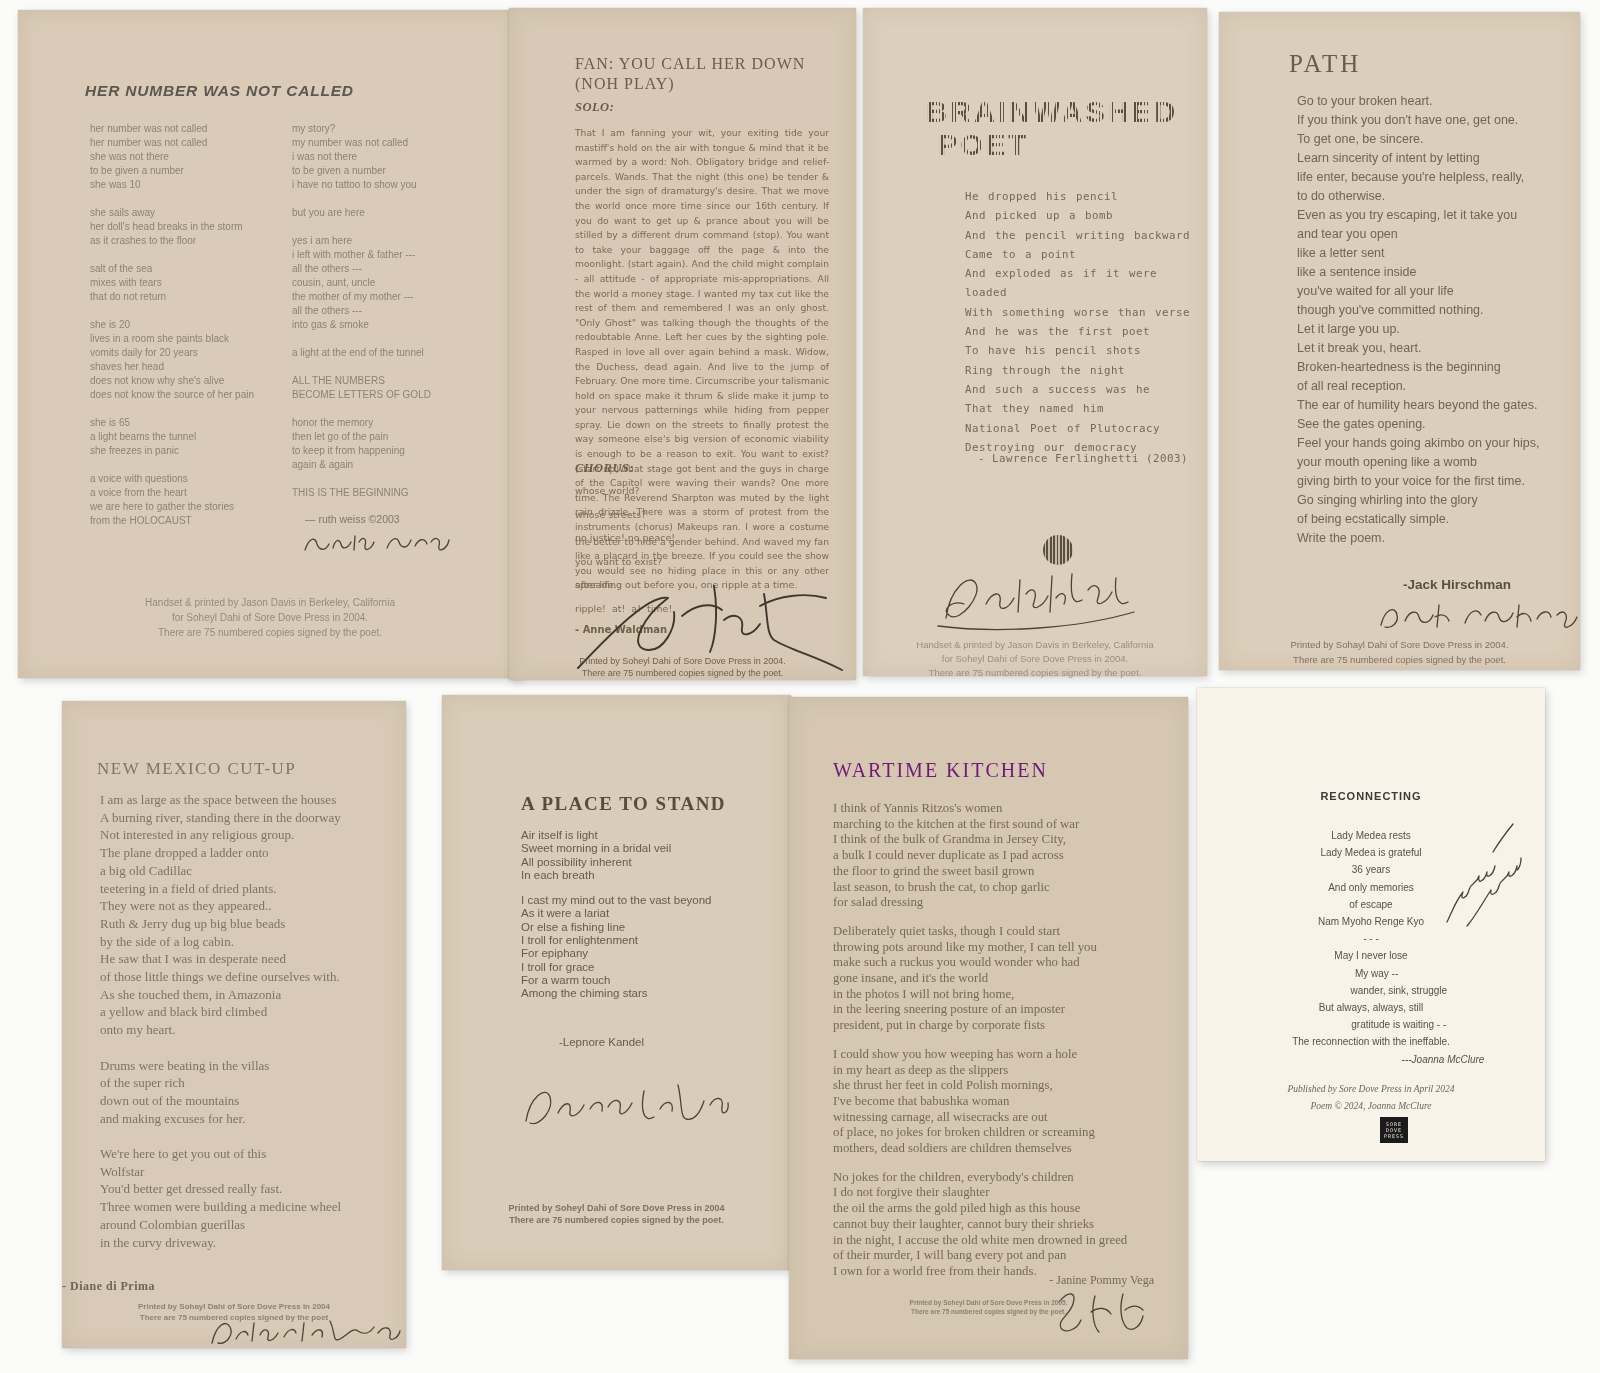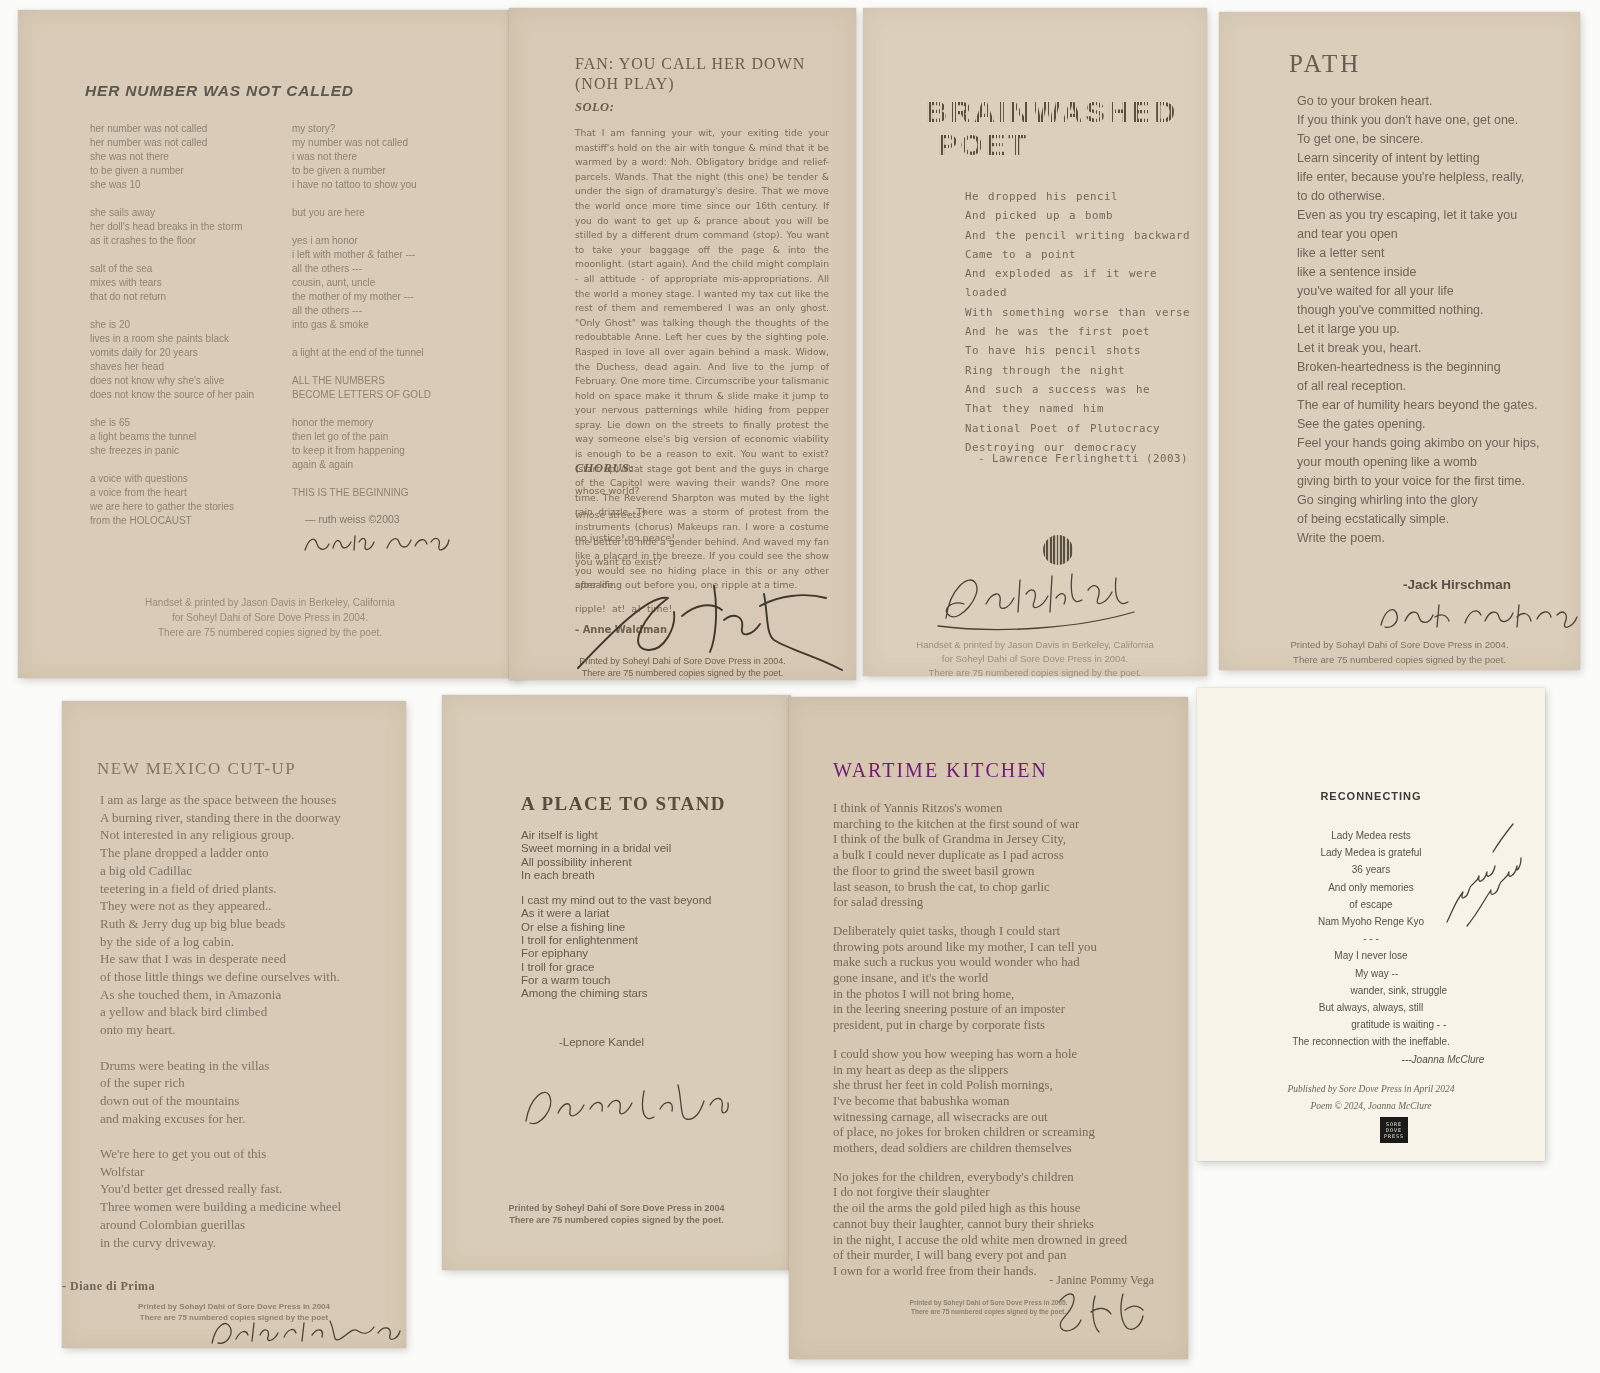--- a/index.html
+++ b/index.html
@@ -172,21 +172,21 @@
       </div>
     <div class="col col2">
         <div class="pl">my story?</div>
         <div class="pl">my number was not called</div>
         <div class="pl">i was not there</div>
         <div class="pl">to be given a number</div>
         <div class="pl">i have no tattoo to show you</div>
         <div class="gap"></div>
         <div class="pl">but you are here</div>
         <div class="gap"></div>
-        <div class="pl">yes i am honor</div>
+        <div class="pl">yes i am here</div>
         <div class="pl">i left with mother &amp; father ---</div>
         <div class="pl">all the others ---</div>
         <div class="pl">cousin, aunt, uncle</div>
         <div class="pl">the mother of my mother ---</div>
         <div class="pl">all the others ---</div>
         <div class="pl">into gas &amp; smoke</div>
         <div class="gap"></div>
         <div class="pl">a light at the end of the tunnel</div>
         <div class="gap"></div>
         <div class="pl">ALL THE NUMBERS</div>

